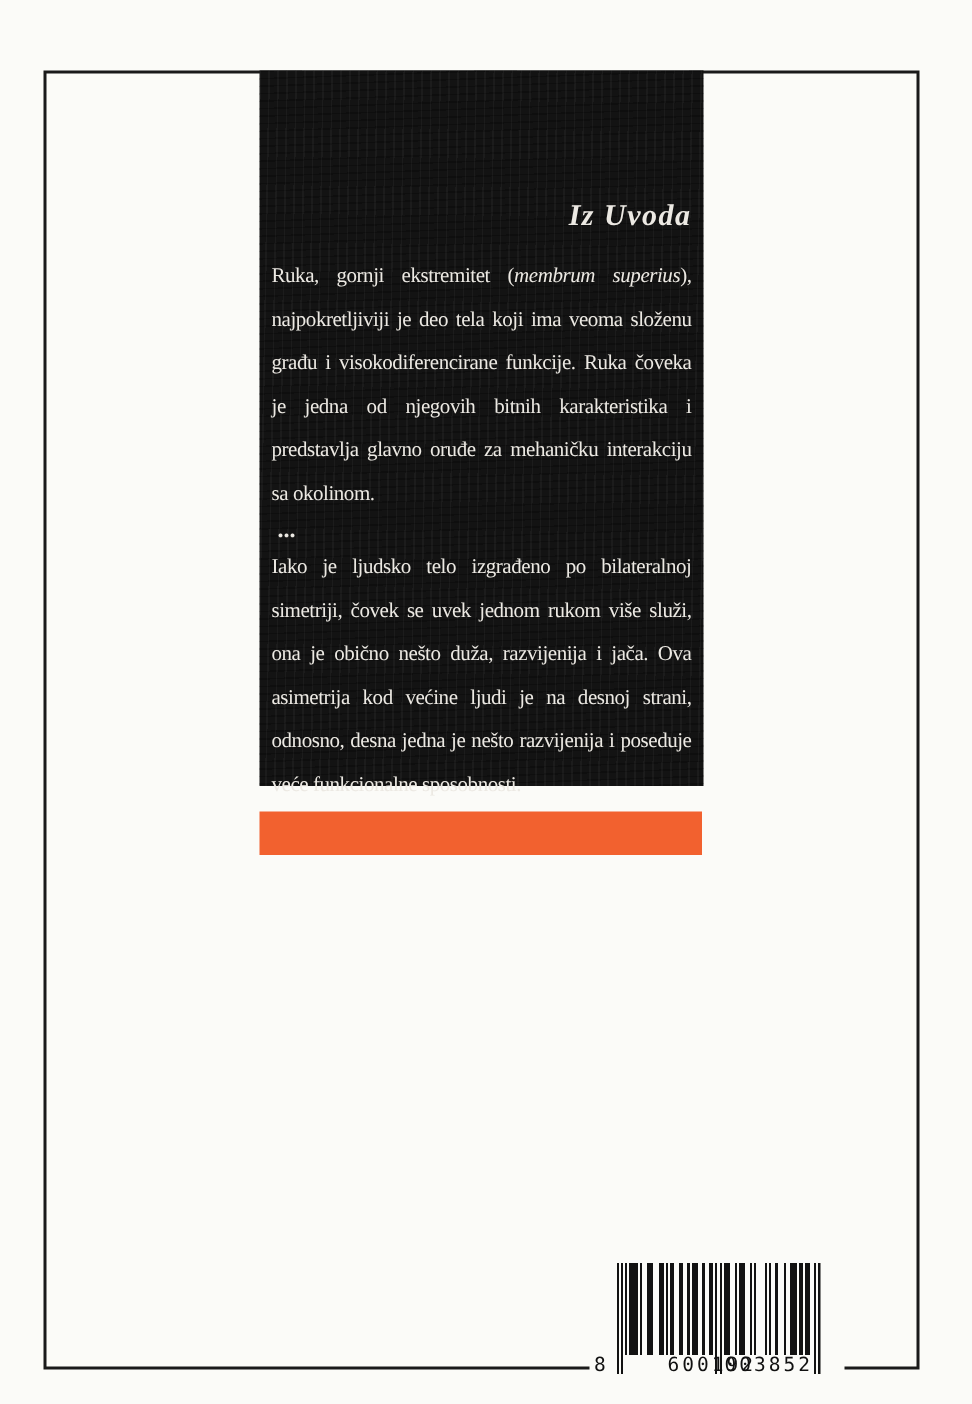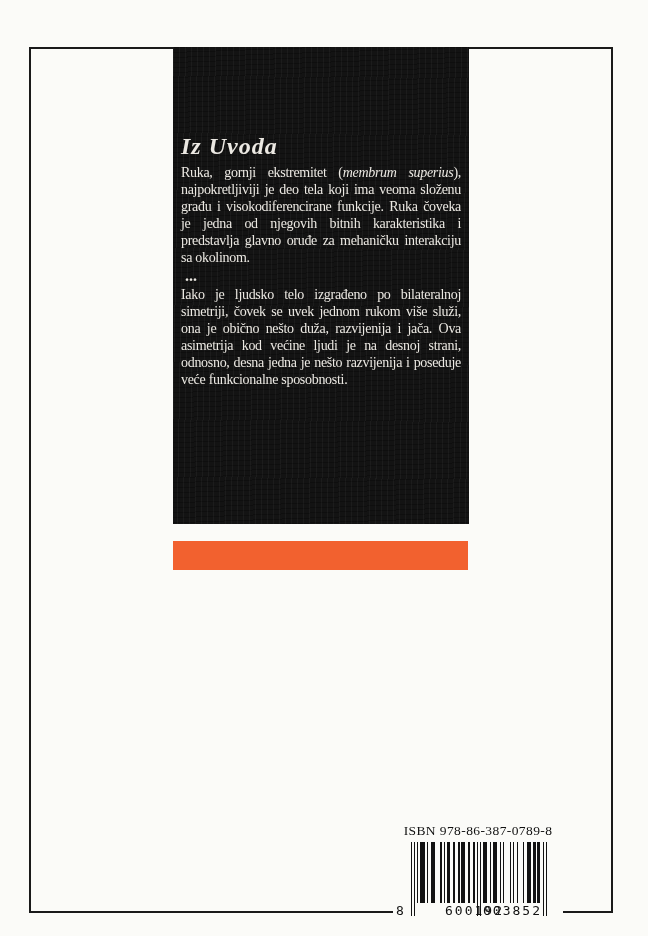--- a/index.html
+++ b/index.html
@@ -32,31 +32,31 @@
     top: 47px;
     width: 296px;
     height: 477px;
     box-sizing: border-box;
     padding: 86px 8px 0 8px;
     background-image:
       repeating-linear-gradient(91deg, rgba(255,255,255,0.04) 0px, rgba(255,255,255,0.04) 1px, transparent 1px, transparent 6px),
       repeating-linear-gradient(178deg, rgba(0,0,0,0.28) 0px, rgba(0,0,0,0.28) 1px, transparent 1px, transparent 5px);
   }
   .excerpt-title {
-    margin: 0 0 4px 0;
-    text-align: left;
-    font-size: 24px;
+    margin: 0 0 14px 0;
+    text-align: right;
+    font-size: 20px;
     font-weight: bold;
     font-style: italic;
     letter-spacing: 1px;
   }
   .excerpt-para {
     margin: 0;
     font-size: 14px;
-    line-height: 17px;
+    line-height: 29px;
     letter-spacing: -0.3px;
     text-align: justify;
     text-justify: inter-word;
   }
   .excerpt-ellipsis {
     margin: 0;
     padding-left: 4px;
     font-size: 16px;
     font-weight: bold;
     line-height: 20px;
@@ -136,21 +136,20 @@
 
     <p class="excerpt-ellipsis">...</p>
 
     <p class="excerpt-para">Iako je ljudsko telo izgrađeno po bilateralnoj simetriji, čovek se uvek jednom rukom više služi, ona je obično nešto duža, razvijenija i jača. Ova asimetrija kod većine ljudi je na desnoj strani, odnosno, desna jedna je nešto razvijenija i poseduje veće funkcionalne sposobnosti.</p>
 
   </div>
 
   <div class="accent-bar" style="background: rgb(242, 97, 47);"></div>
 
   <div class="barcode-block" style="background: rgb(251, 251, 248);">
-    <p class="isbn-label">ISBN 978-86-387-0789-8</p>
     <svg class="ean-svg" width="136" height="74" viewBox="0 0 136 74" shape-rendering="crispEdges">
         <rect x="0.00" y="0" width="1.43" height="74" fill="#121212"></rect>
         <rect x="2.86" y="0" width="1.43" height="74" fill="#121212"></rect>
         <rect x="5.73" y="0" width="1.43" height="61" fill="#121212"></rect>
         <rect x="8.59" y="0" width="1.43" height="61" fill="#121212"></rect>
         <rect x="10.02" y="0" width="1.43" height="61" fill="#121212"></rect>
         <rect x="11.45" y="0" width="1.43" height="61" fill="#121212"></rect>
         <rect x="12.88" y="0" width="1.43" height="61" fill="#121212"></rect>
         <rect x="15.75" y="0" width="1.43" height="61" fill="#121212"></rect>
         <rect x="20.04" y="0" width="1.43" height="61" fill="#121212"></rect>

